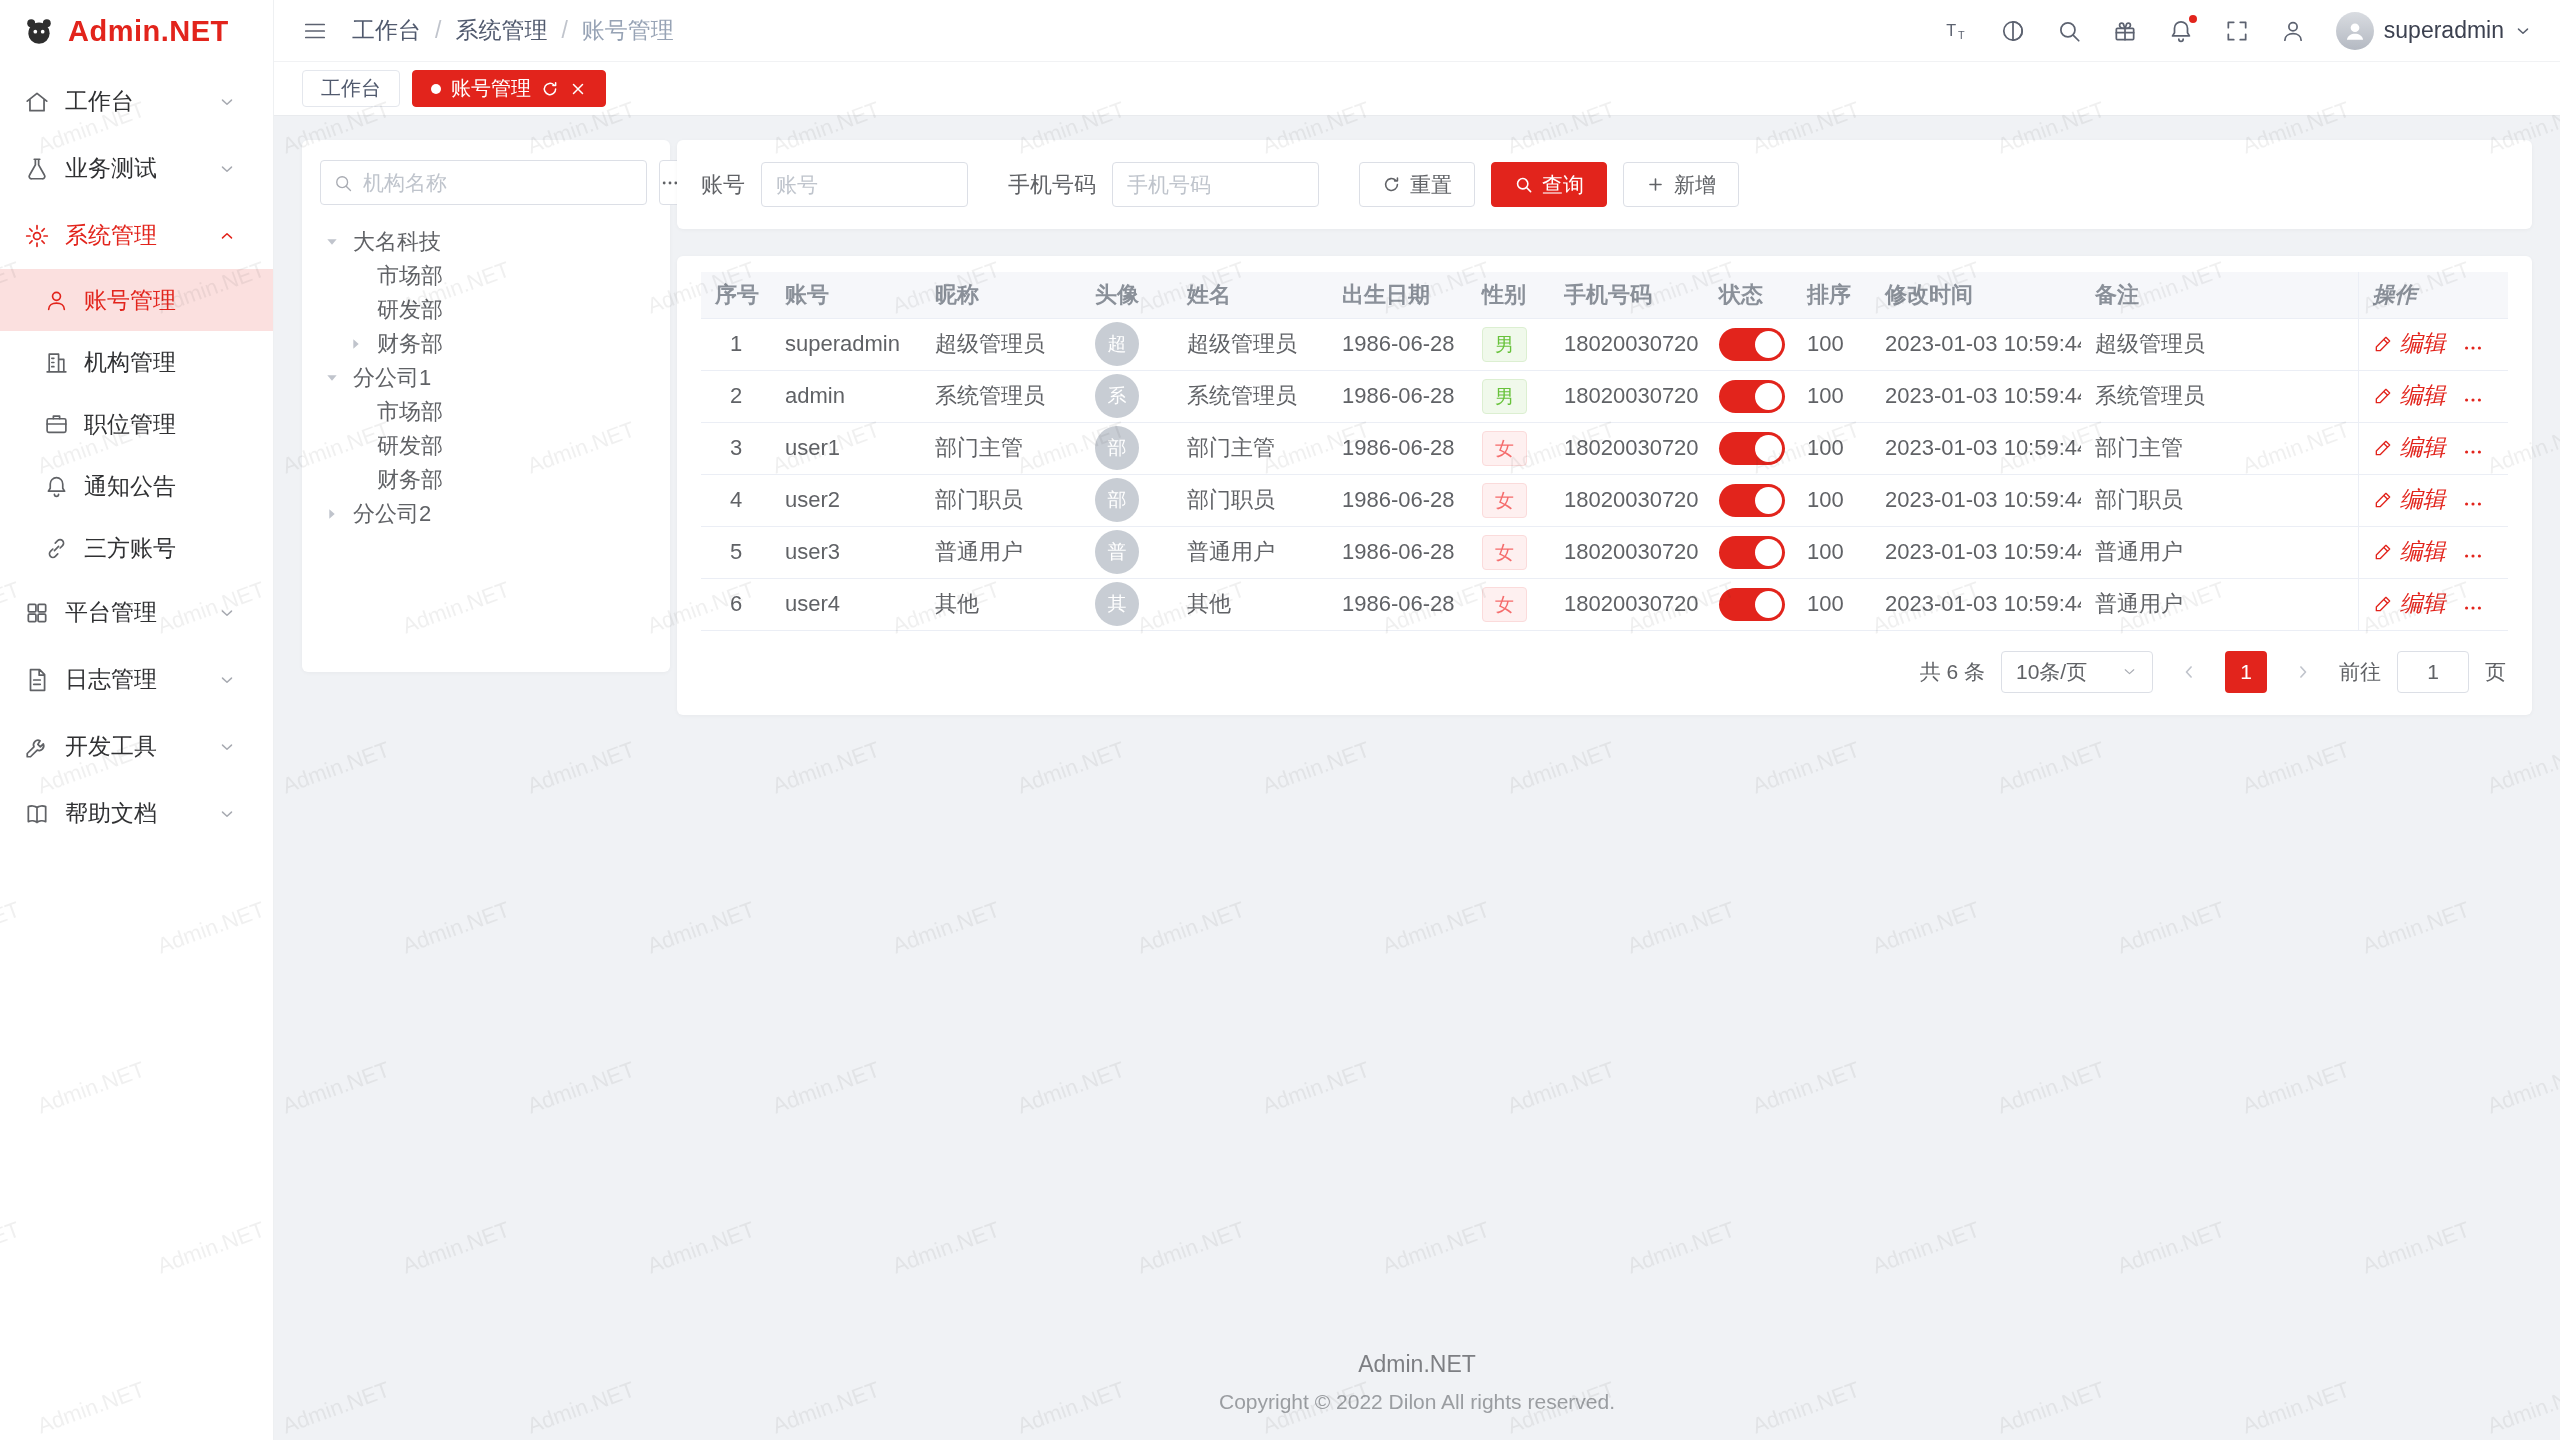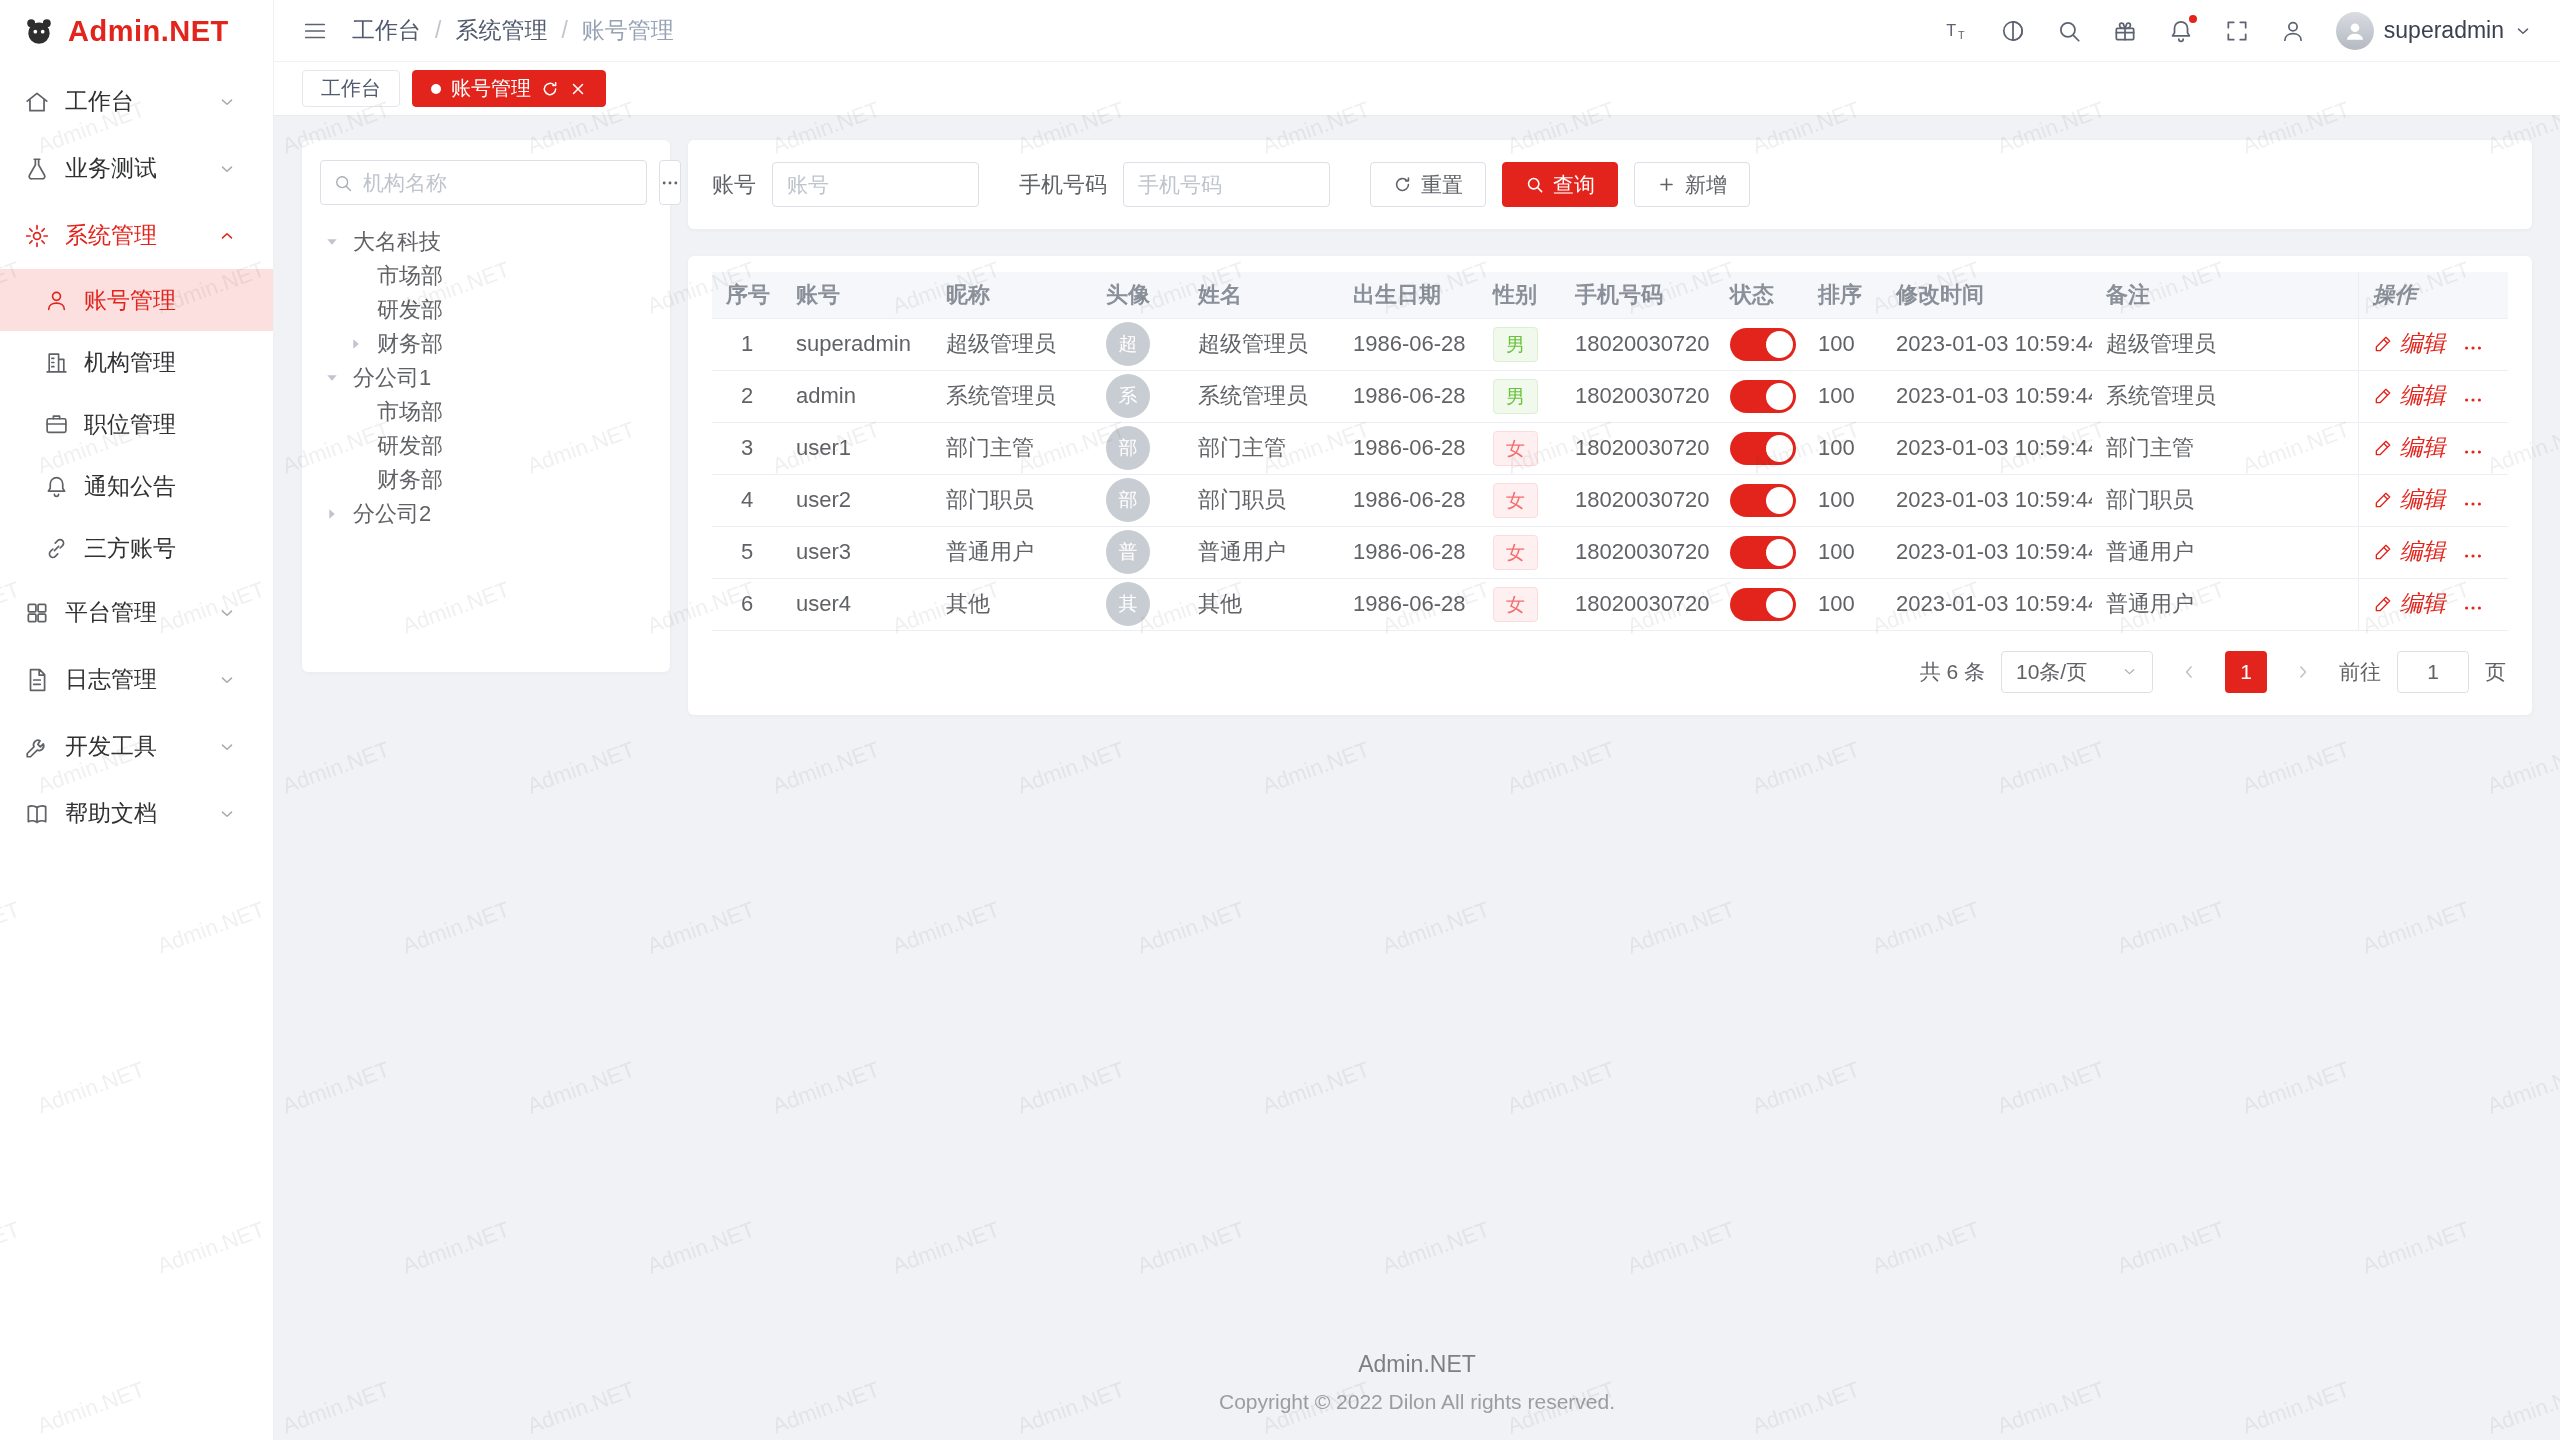--- a/index.html
+++ b/index.html
@@ -50,21 +50,21 @@
   .avatar svg{ width:26px; height:26px; }
   .username{ font-size:23px; color:#3c4150; }
   .chev-sm svg{ width:18px; height:18px; stroke-width:2; color:#5c6270; }
 
   .tabsbar{ height:54px; background:#fff; border-bottom:1px solid #e9ebee; display:flex; align-items:center; padding:0 28px; gap:12px; flex-shrink:0; }
   .tab{ height:37px; border:1px solid #e4e7ed; border-radius:4px; background:#fff; padding:0 18px; font-size:20px; color:#515a6e; display:inline-flex; align-items:center; gap:10px; cursor:pointer; }
   .tab.active{ background:var(--primary); border-color:var(--primary); color:#fff; }
   .tab-dot{ width:10px; height:10px; border-radius:50%; background:#fff; }
   .tab-ic svg{ width:18px; height:18px; stroke-width:2; }
 
-  .content{ flex:1; display:flex; align-items:flex-start; gap:18px; padding:24px 28px 0; overflow:hidden; }
+  .content{ flex:1; display:flex; align-items:flex-start; gap:7px; padding:24px 28px 0; overflow:hidden; }
   .card{ background:#fff; border-radius:6px; box-shadow:0 1px 4px rgba(0,0,0,0.04); }
 
   
   .tree-card{ width:368px; height:532px; padding:20px 18px; flex-shrink:0; }
   .tree-search-row{ display:flex; gap:12px; margin-bottom:20px; }
   .tree-search{ flex:1; height:45px; border:1px solid #dcdfe6; border-radius:4px; display:flex; align-items:center; gap:10px; padding:0 12px; color:#a8abb2; background:#fff; }
   .tree-search input{ flex:1; border:none; outline:none; font-size:21px; color:#606266; min-width:0; font-family:inherit; }
   .tree-search input::placeholder{ color:#bfc4cc; }
   .s18 svg{ width:20px; height:20px; }
   .s16 svg{ width:17px; height:17px; }

